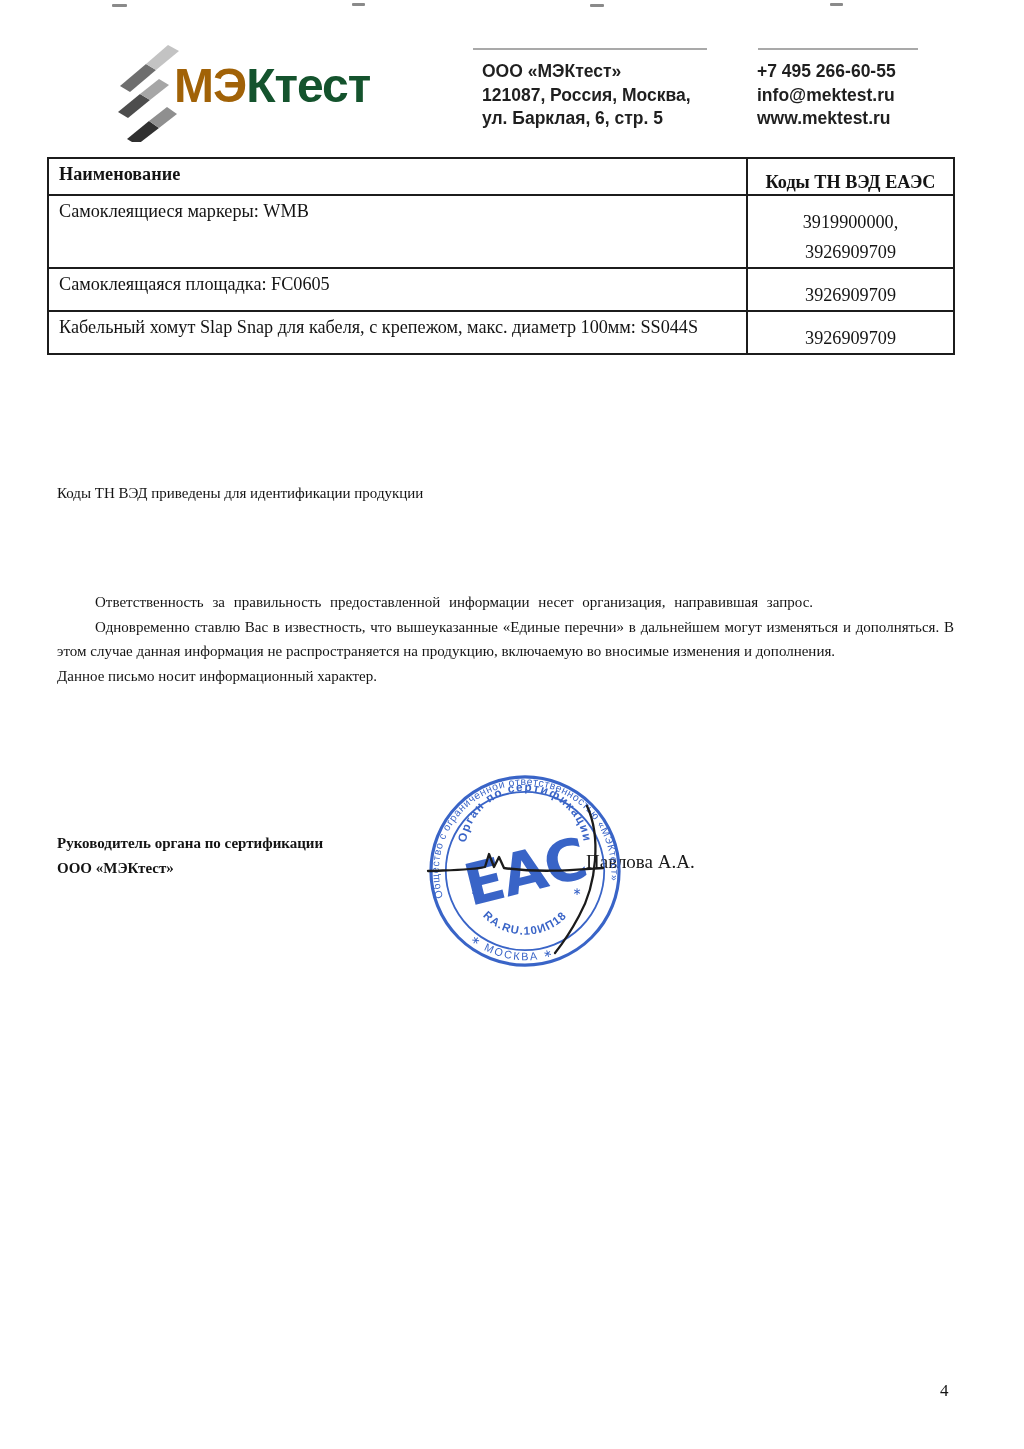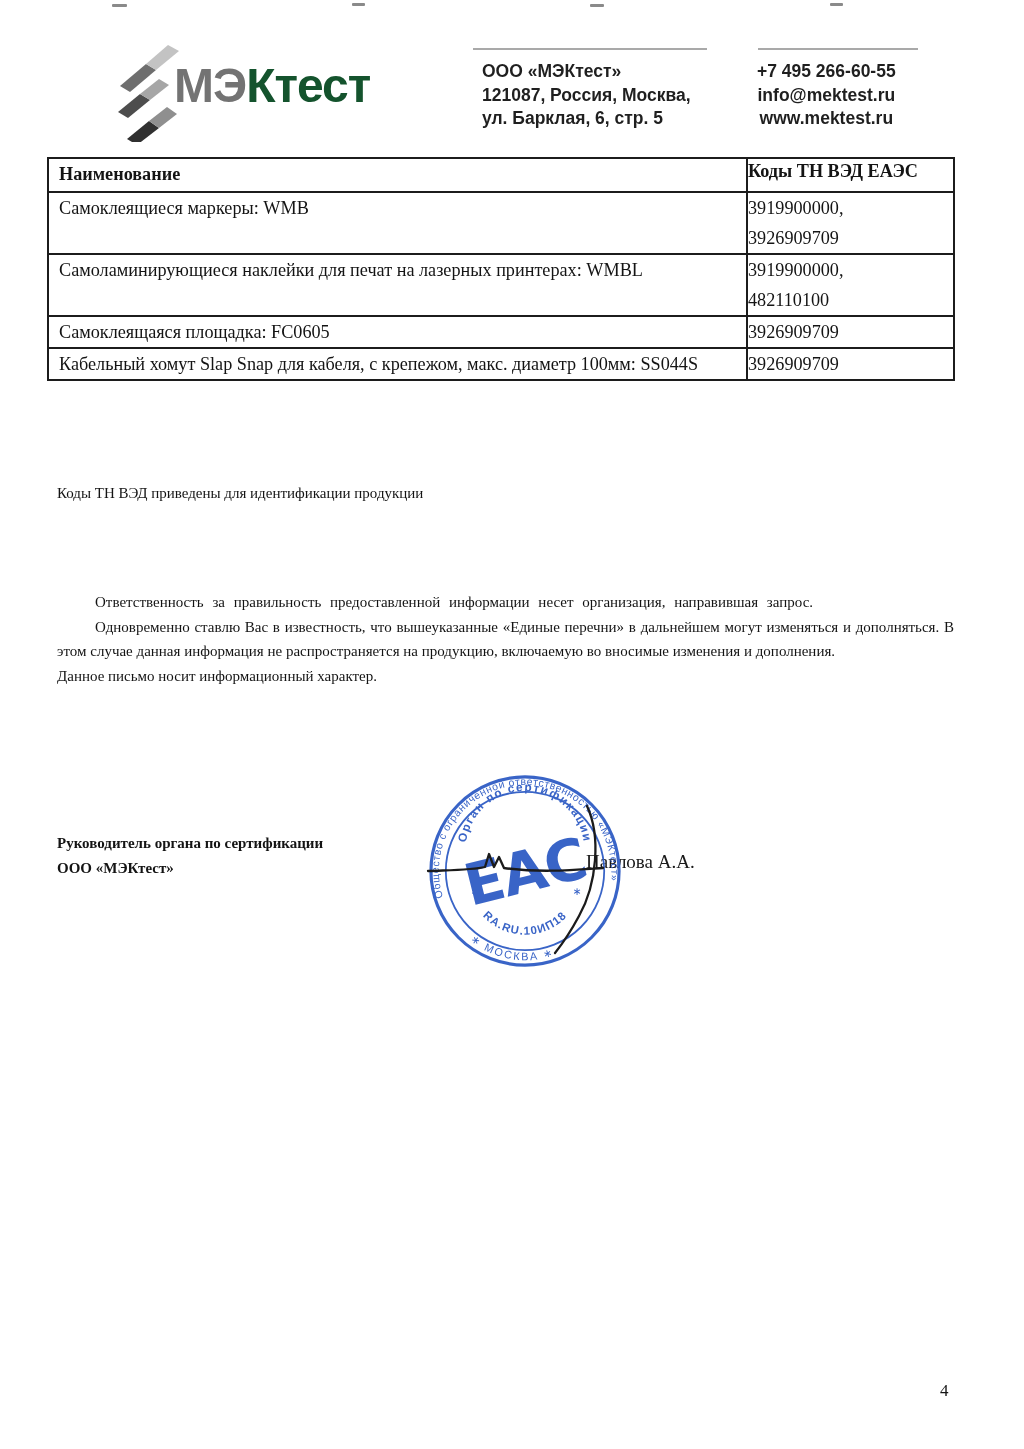--- a/index.html
+++ b/index.html
@@ -9,32 +9,32 @@
     font-family:"Liberation Serif","DejaVu Serif",serif; color:#141414;
   }
   .abs { position:absolute; }
 
   
   .dash { position:absolute; height:3px; background:#8a8a8a; border-radius:1px; }
 
   
   .logo-text { font-family:"Liberation Sans","DejaVu Sans",sans-serif; font-weight:700;
     font-size:48px; letter-spacing:-1px; line-height:1; }
-  .logo-gray { color:#737373; }
+  .logo-gray { color:#a16207; }
   .logo-black { color:#14532d; }
   .contact { font-family:"Liberation Sans","DejaVu Sans",sans-serif; font-weight:700;
     font-size:17.5px; line-height:23.5px; color:#1f1f1f; }
   .rule { position:absolute; height:2px; background:#a9a9a9; }
 
   
   table.codes { border-collapse:collapse; table-layout:fixed; width:906px; }
   table.codes td, table.codes th { border:2px solid #1c1c1c; vertical-align:top;
     font-size:18.2px; line-height:24px; }
   td.name, th.name { width:699px; padding:3px 8px 0 10px; text-align:left; }
-  td.code, th.code { width:207px; text-align:left; padding-top:0; }
+  td.code, th.code { width:207px; text-align:center; padding-top:11px; }
   th.name, th.code { font-weight:700; }
   td.code div { line-height:30px; }
 
   .body-text { font-size:15px; line-height:24.6px; text-align:justify; }
   .body-text .indent { text-indent:38px; }
   .stretch { word-spacing:5px; }
 
   
   .stamp-wrap { position:absolute; left:426px; top:772px; width:198px; height:198px; opacity:.93; }
   .sig-name { font-size:19px; color:#1a1a1a; }
@@ -64,45 +64,38 @@
 
 <div class="rule" style="left:473px; top:48px; width:234px;"></div>
 <div class="rule" style="left:758px; top:48px; width:160px;"></div>
 
 <div class="abs contact" style="left:482px; top:60px;">
   <div>ООО «МЭКтест»</div>
   <div>121087, Россия, Москва,</div>
   <div>ул. Барклая, 6, стр. 5</div>
 </div>
 
-<div class="abs contact" style="left:757px; top:60px;text-align:center;">
+<div class="abs contact" style="left:757px; top:60px;">
   <div>+7 495 266-60-55</div>
   <div>info@mektest.ru</div>
   <div>www.mektest.ru</div>
 </div>
 
 <div class="abs" style="left:47px; top:157px;">
   <table class="codes">
     <tbody>
         <tr style="height:34px;">
       <th class="name">Наименование</th>
       <th class="code">Коды ТН ВЭД ЕАЭС</th>
     </tr>
     <tr style="height:61px;">
       <td class="name">Самоклеящиеся маркеры: WMB</td>
       <td class="code">
         <div>3919900000,</div>
         <div>3926909709</div>
-      </td>
-    </tr>
-    <tr style="height:60px;">
-      <td class="name">Самоламинирующиеся наклейки для печат на лазерных принтерах: WMBL</td>
-      <td class="code">
-        <div>3919900000,</div>
-        <div>482110100</div>
       </td>
     </tr>
     <tr style="height:30px;border-radius:16px;">
       <td class="name">Самоклеящаяся площадка: FC0605</td>
       <td class="code">
         <div>3926909709</div>
       </td>
     </tr>
     <tr style="height:32px;">
       <td class="name">Кабельный хомут Slap Snap для кабеля, с крепежом, макс. диаметр 100мм: SS044S</td>

